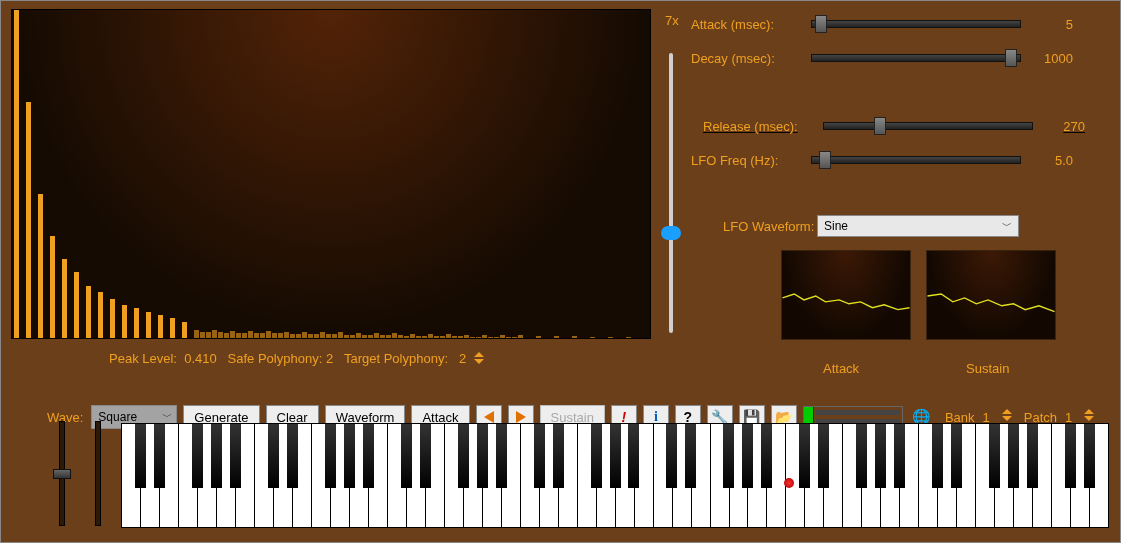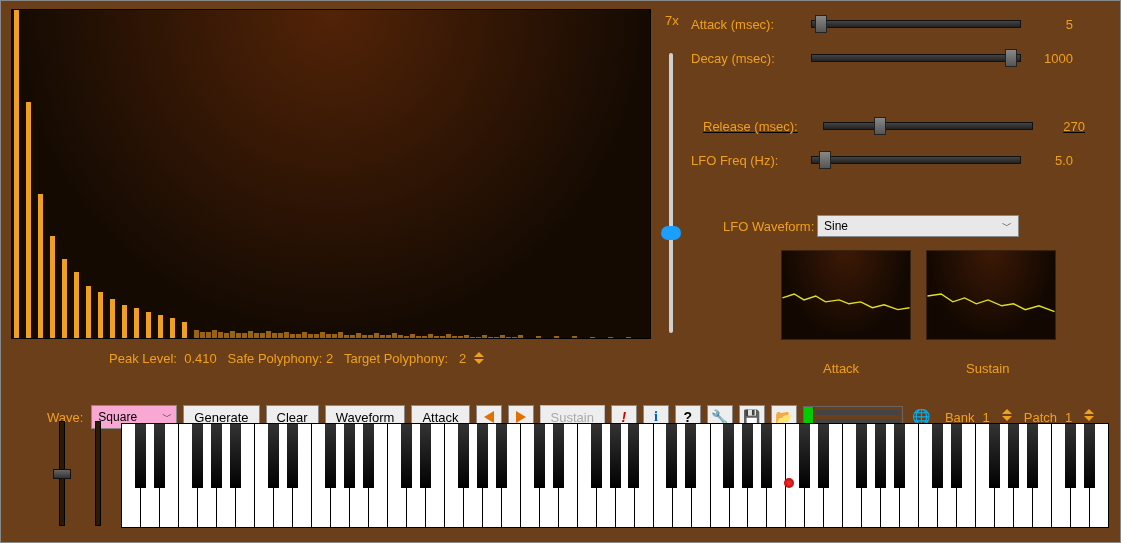--- a/index.html
+++ b/index.html
@@ -37,21 +37,21 @@
   .env-lbl { position: absolute; top: 360px; color: #f0a020; font-size: 13px; }
 
   .status-row { position: absolute; left: 108px; top: 350px; color: #f0a020; font-size: 13px; }
   .tp-stepper { display: inline-block; width: 12px; height: 16px; vertical-align: middle; margin-left: 4px; }
   .tp-stepper .up, .tp-stepper .dn { width: 0; height: 0; border-left: 5px solid transparent; border-right: 5px solid transparent; display: block; }
   .tp-stepper .up { border-bottom: 5px solid #f0a020; margin-bottom: 2px; }
   .tp-stepper .dn { border-top: 5px solid #f0a020; }
 
   .toolbar { position: absolute; left: 10px; top: 404px; display: flex; align-items: center; gap: 6px; margin-left: 36px; }
   .tlabel { color: #f0a020; font-size: 13px; margin-right: 2px; }
-  .combo { width: 86px; height: 24px; background: #f9a8d4; border: 1px solid #888; font-size: 12px; display: flex; align-items: center; padding-left: 6px; }
+  .combo { width: 86px; height: 24px; background: #a3a3a3; border: 1px solid #888; font-size: 12px; display: flex; align-items: center; padding-left: 6px; }
   .combo .chev { margin-left: auto; margin-right: 4px; font-size: 10px; color: #333; }
   .btn { height: 24px; padding: 0 10px; background: #eee; border: 1px solid #888; font-size: 13px; display: flex; align-items: center; cursor: default; }
   .btn.disabled { color: #aaa; border-color: #bbb; }
   .iconbtn { width: 26px; height: 24px; background: #eee; border: 1px solid #888; display: flex; align-items: center; justify-content: center; font-size: 14px; }
   .arrow { width: 0; height: 0; border-top: 6px solid transparent; border-bottom: 6px solid transparent; }
   .arrow.left { border-right: 10px solid #e07000; }
   .arrow.right { border-left: 10px solid #e07000; }
   .excl { color: #c00; font-weight: bold; font-style: italic; }
   .info { color: #0060c0; font-weight: bold; font-family: Georgia, serif; }
   .qmark { color: #000; font-weight: bold; }

